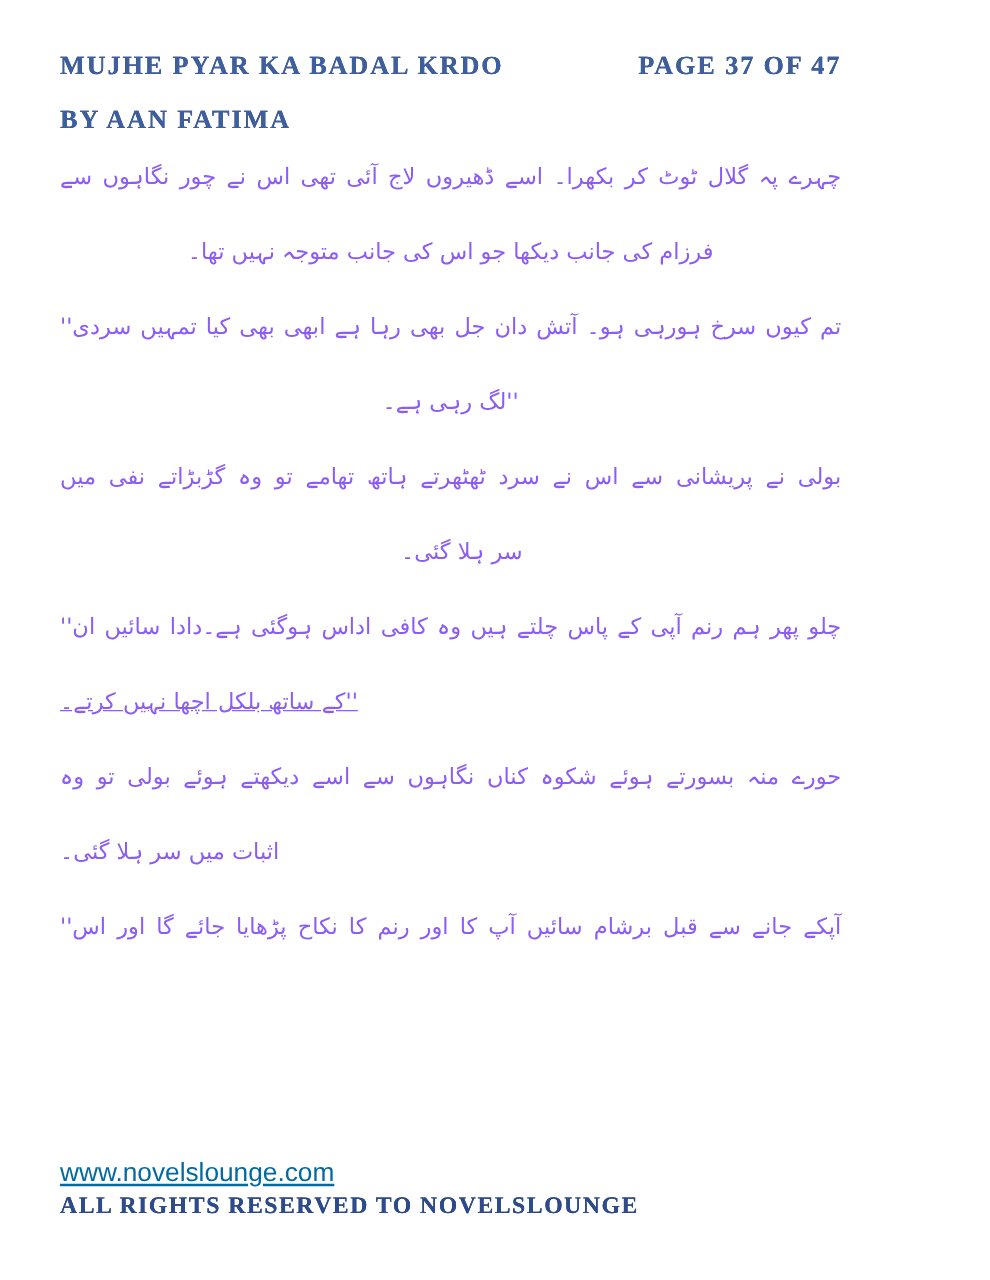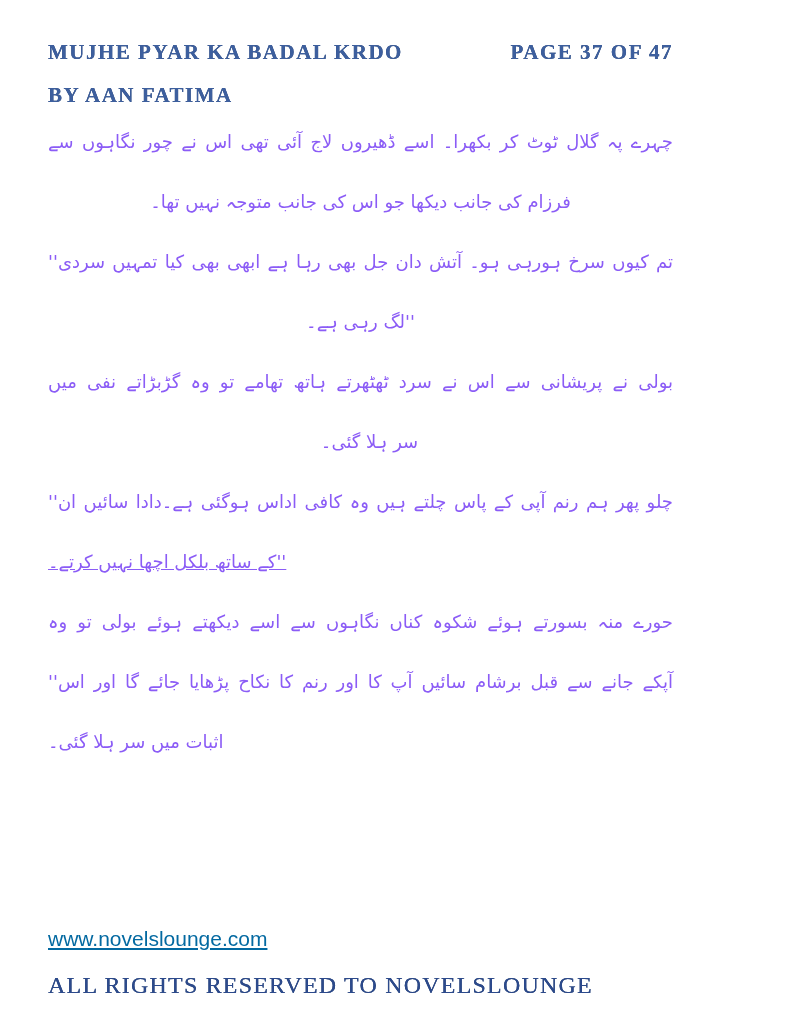--- a/index.html
+++ b/index.html
@@ -72,27 +72,26 @@
     display: inline-block;
     font-family: "Liberation Sans", sans-serif;
     font-size: 21px;
     color: #0369a1;
     text-decoration: underline;
     cursor: pointer;
     line-height: 27px;
   }
   .rights {
     font-family: "Liberation Serif", serif;
-    font-weight: normal;
+    font-weight: bold;
     letter-spacing: 1.2px;
-    font-size: 24px;
+    font-size: 19px;
     color: #2c4a8c;
     line-height: 26px;
     text-shadow: 0 0 0.4px #1f3864;
-    margin-top: 20px;
   }
 </style>
 </head>
 <body>
 
 <div class="page">
 
   <div class="header">
     <div class="header-row1">
       <span class="deco-caps">MUJHE PYAR KA BADAL KRDO</span>
@@ -104,22 +103,22 @@
   <div class="novel-text" dir="rtl" lang="ur">
     <div class="text-line full">چہرے پہ گلال ٹوٹ کر بکھرا۔ اسے ڈھیروں لاج آئی تھی اس نے چور نگاہوں سے</div>
     <div class="text-line center">فرزام کی جانب دیکھا جو اس کی جانب متوجہ نہیں تھا۔</div>
     <div class="text-line full">تم کیوں سرخ ہورہی ہو۔ آتش دان جل بھی رہا ہے ابھی بھی کیا تمہیں سردی''</div>
     <div class="text-line center">''لگ رہی ہے۔</div>
     <div class="text-line full">بولی نے پریشانی سے اس نے سرد ٹھٹھرتے ہاتھ تھامے تو وہ گڑبڑاتے نفی میں</div>
     <div class="text-line left-indent">سر ہلا گئی۔</div>
     <div class="text-line full">چلو پھر ہم رنم آپی کے پاس چلتے ہیں وہ کافی اداس ہوگئی ہے۔دادا سائیں ان''</div>
     <div class="text-line center-left">''کے ساتھ بلکل اچھا نہیں کرتے۔</div>
     <div class="text-line full">حورے منہ بسورتے ہوئے شکوہ کناں نگاہوں سے اسے دیکھتے ہوئے بولی تو وہ</div>
+    <div class="text-line left">اثبات میں سر ہلا گئی۔</div>
     <div class="text-line full">آپکے جانے سے قبل برشام سائیں آپ کا اور رنم کا نکاح پڑھایا جائے گا اور اس''</div>
-    <div class="text-line left">اثبات میں سر ہلا گئی۔</div>
   </div>
 
   <div class="footer">
     <a class="website-link">www.novelslounge.com</a>
     <div class="rights">ALL RIGHTS RESERVED TO NOVELSLOUNGE</div>
   </div>
 
 </div>
 
 </body></html>

